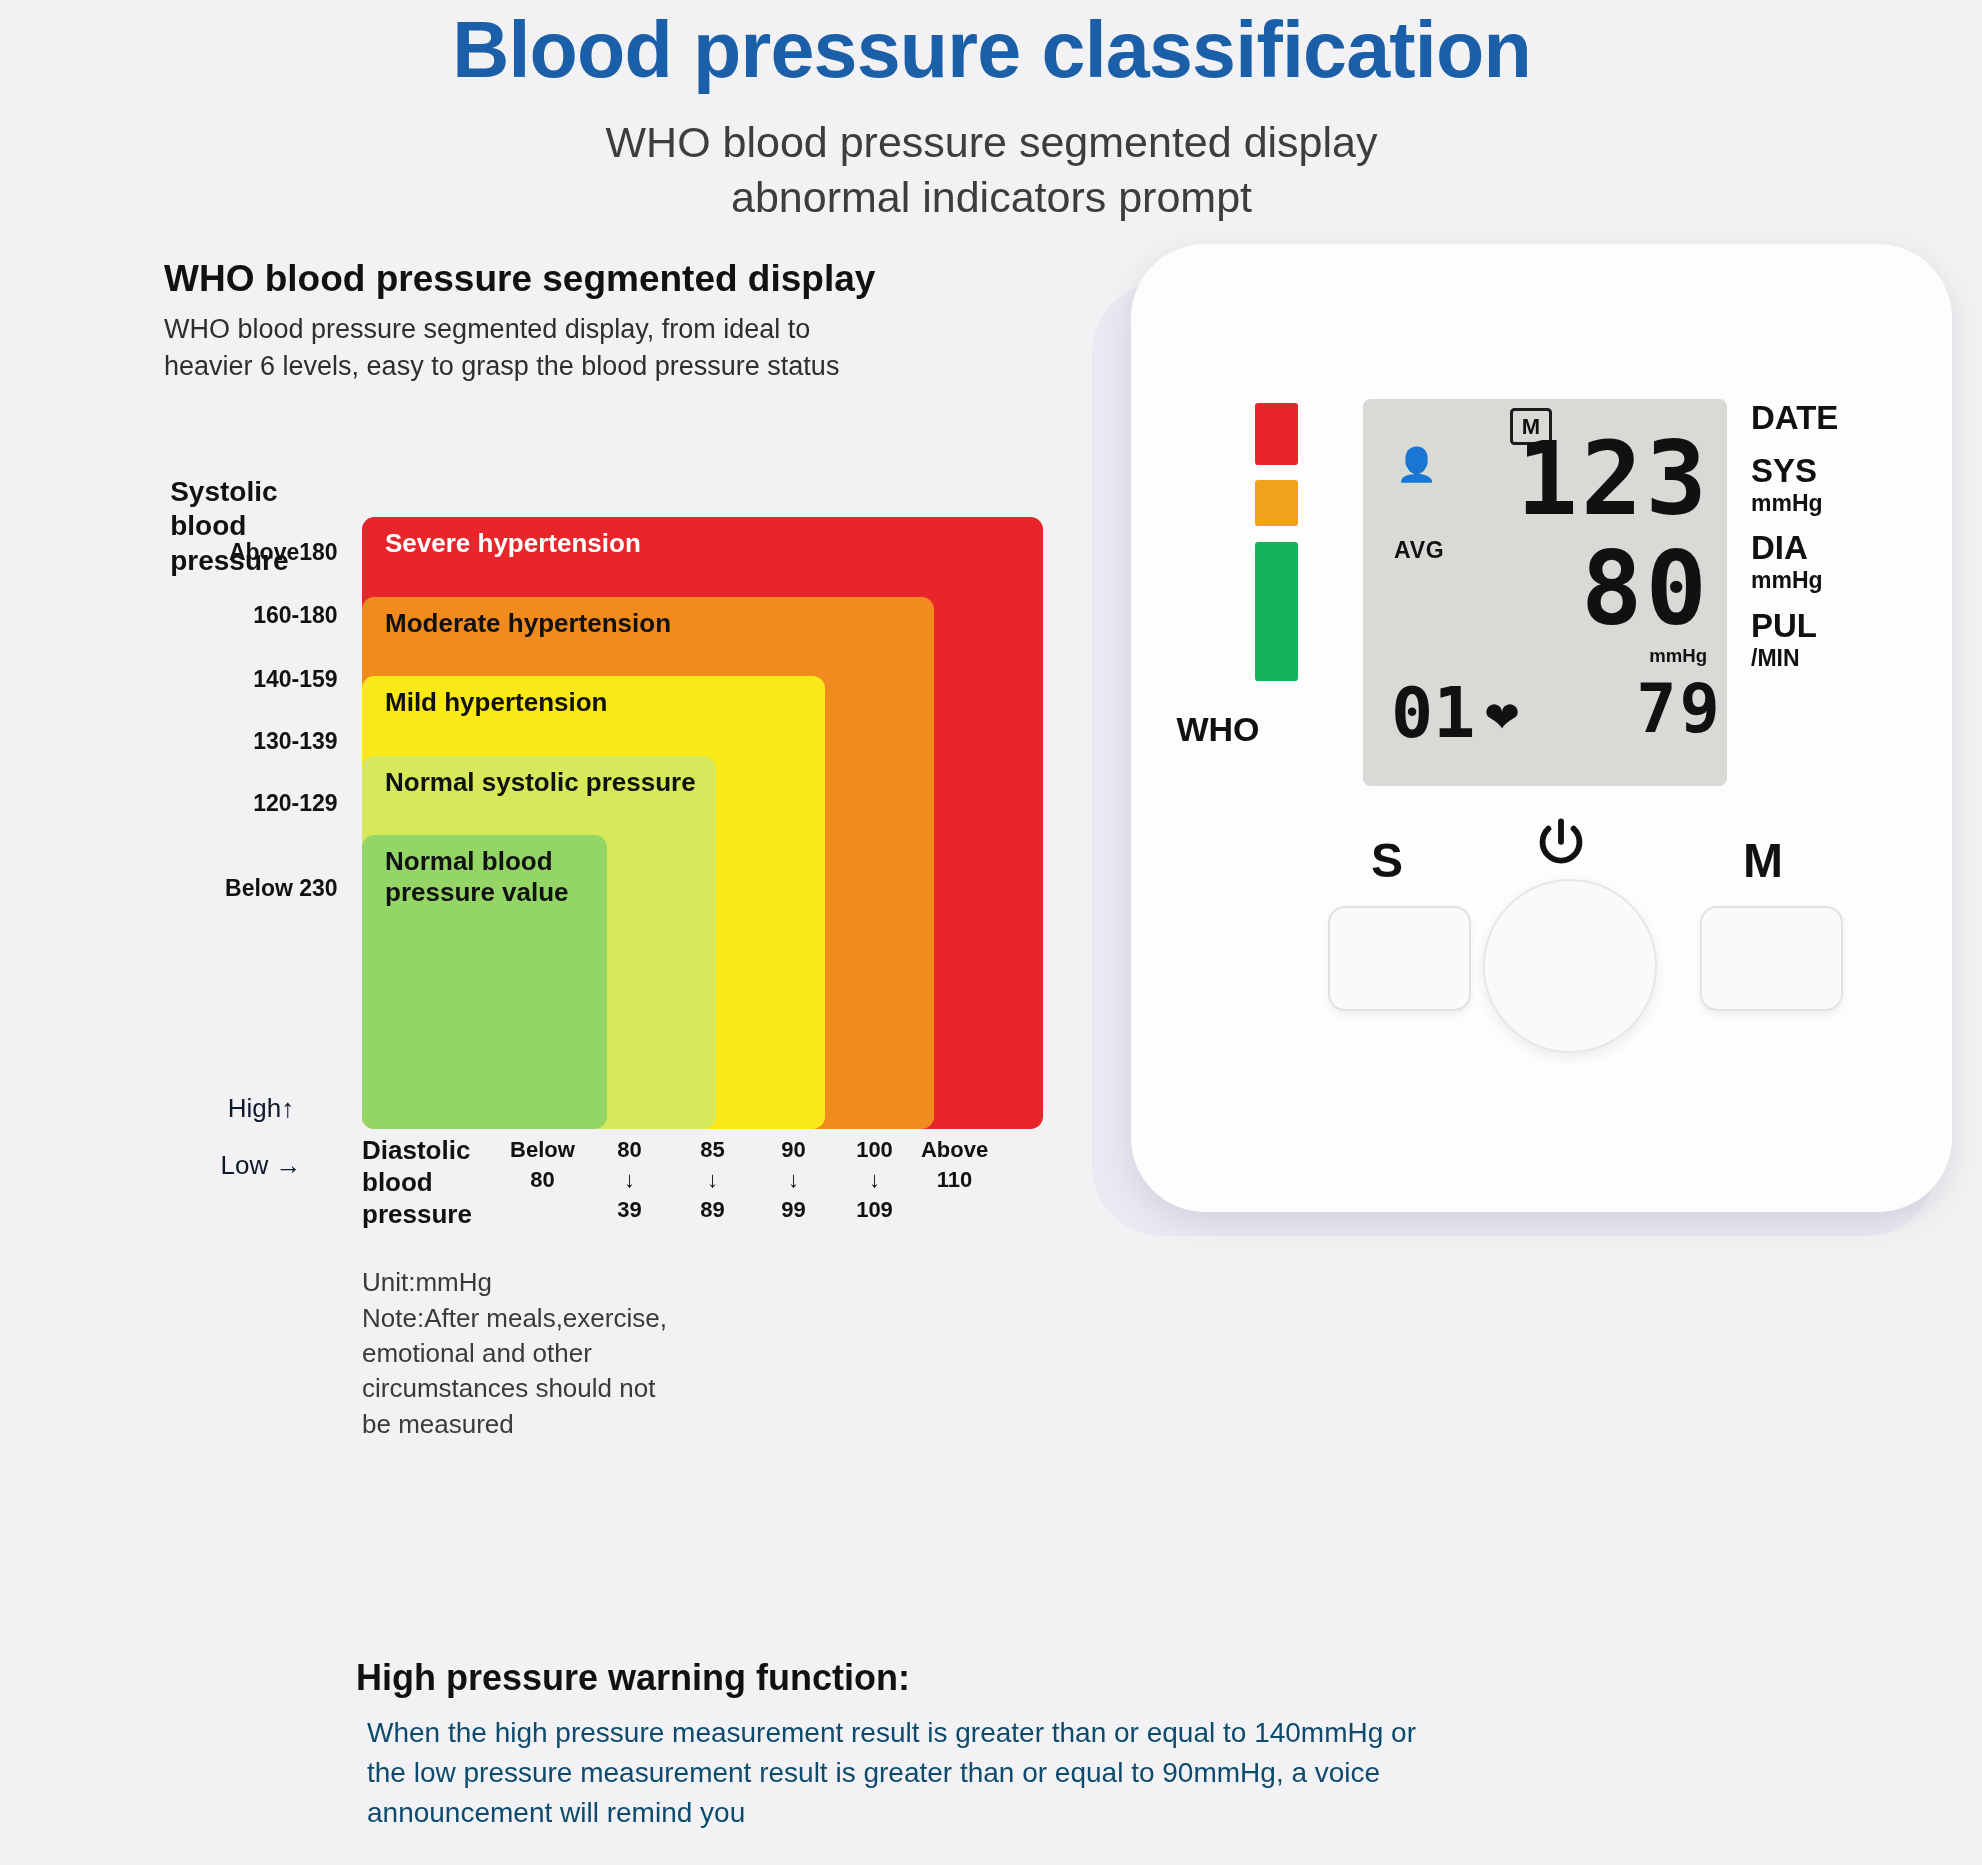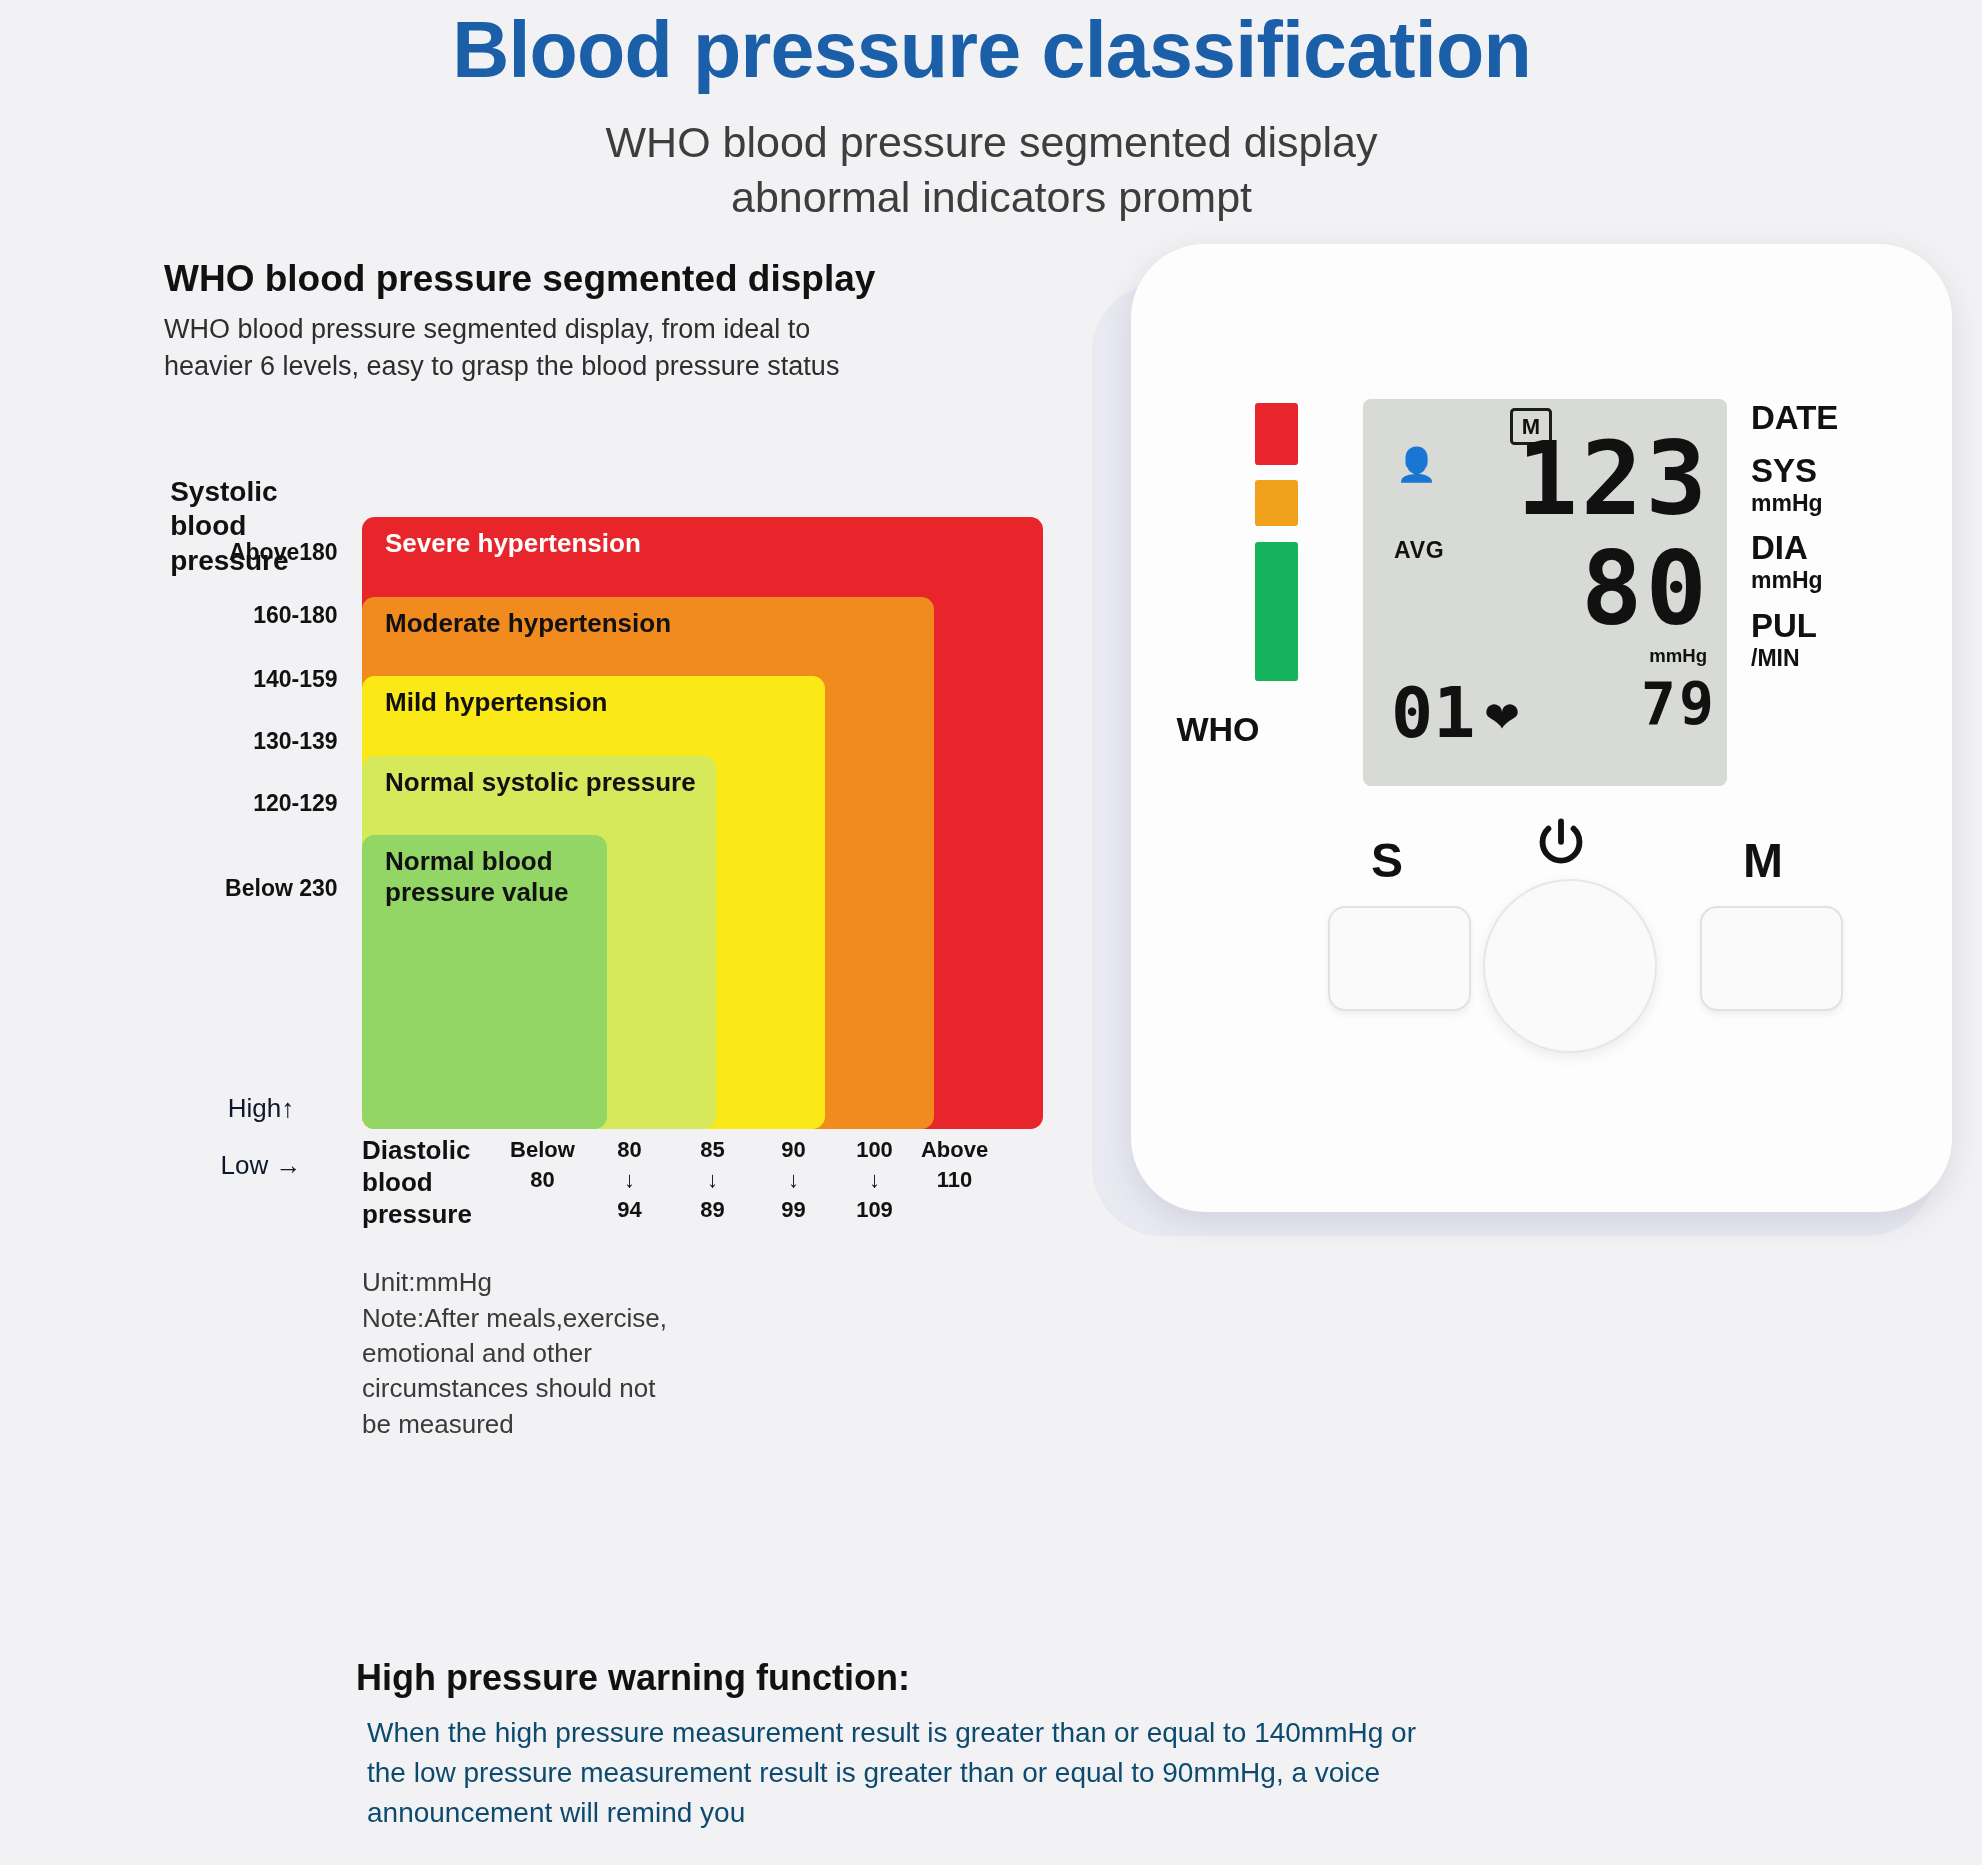--- a/index.html
+++ b/index.html
@@ -235,21 +235,21 @@
   .sys-num { right: 17px; top: 20px; font-size: 102px; letter-spacing: 3.1px; }
   .dia-num { right: 17px; top: 130px; font-size: 102px; letter-spacing: 3.1px; }
   .mmhg-small {
     position: absolute;
     right: 20px;
     top: 246px;
     font-size: 18.6px;
     font-weight: bold;
     color: #111;
   }
-  .pul-num { right: 10px; top: 271px; font-size: 58px; letter-spacing: 3.1px; }
+  .pul-num { right: 4px; top: 271px; font-size: 67px; letter-spacing: 3.1px; }
   .pul-left {
     position: absolute;
     left: 28px;
     top: 273px;
     font-family: "DejaVu Sans Mono", monospace;
     font-size: 70px;
     font-weight: bold;
     color: #111;
   }
   .heart {
@@ -394,21 +394,21 @@
 blood
 pressure</div>
         <div id="dia-ticks">
             <div class="dia-tick" style="left: 130px;">
               <div>Below</div>
               <div>80</div>
             </div>
             <div class="dia-tick" style="left: 217px;">
               <div>80</div>
               <div>↓</div>
-              <div>94</div>
+              <div>39</div>
             </div>
             <div class="dia-tick" style="left: 300px;">
               <div>85</div>
               <div>↓</div>
               <div>89</div>
             </div>
             <div class="dia-tick" style="left: 381px;">
               <div>90</div>
               <div>↓</div>
               <div>99</div>

